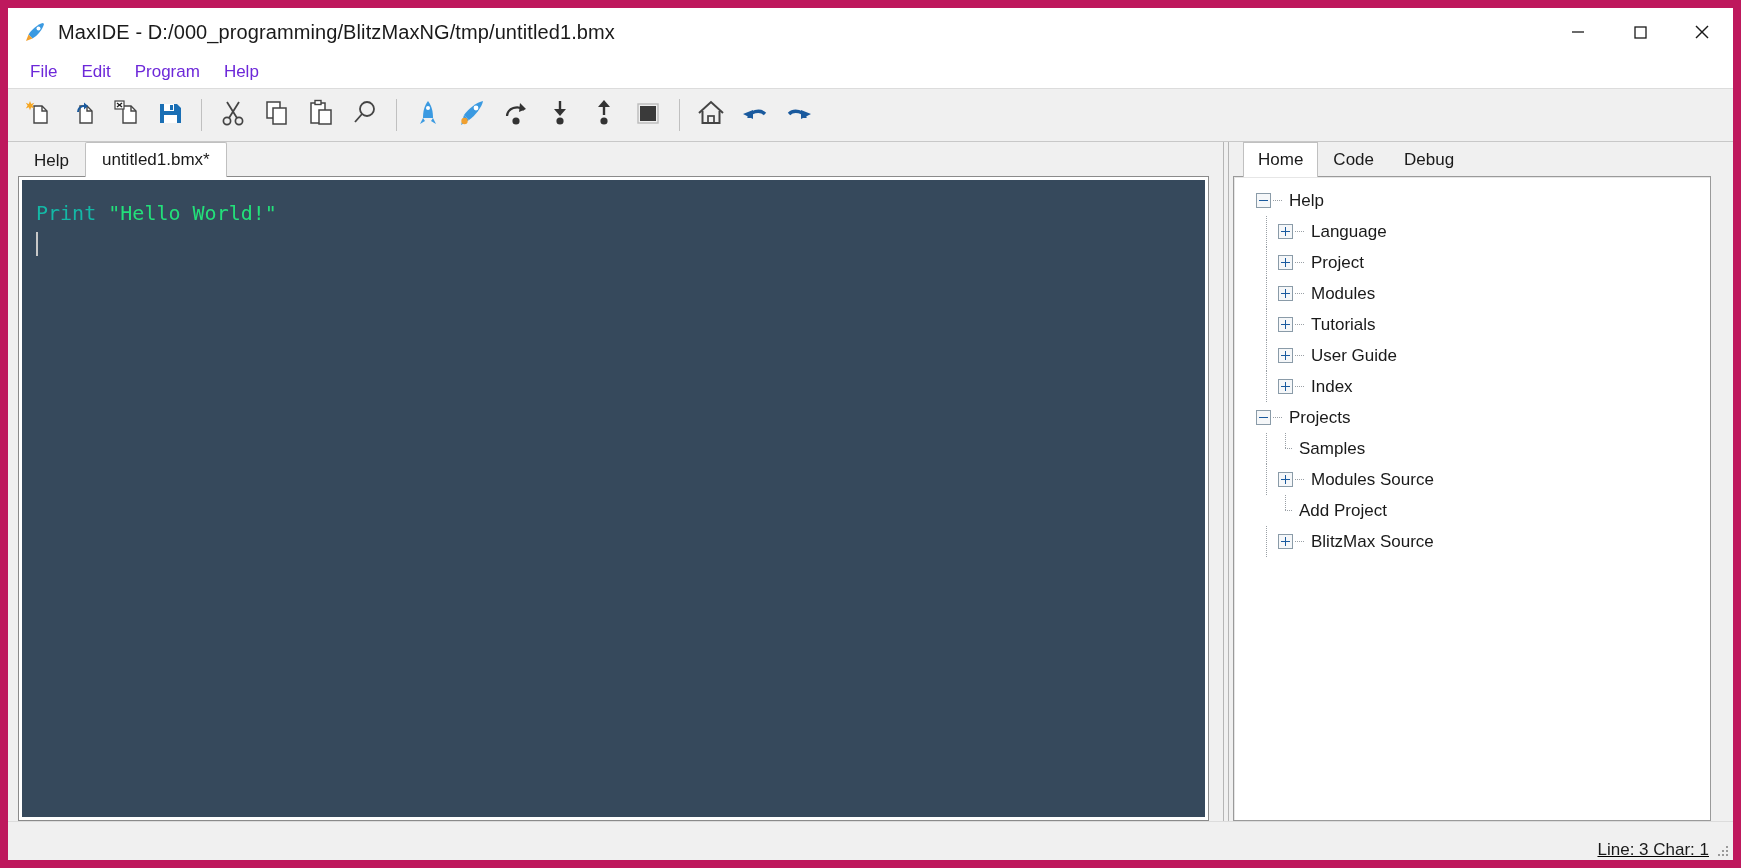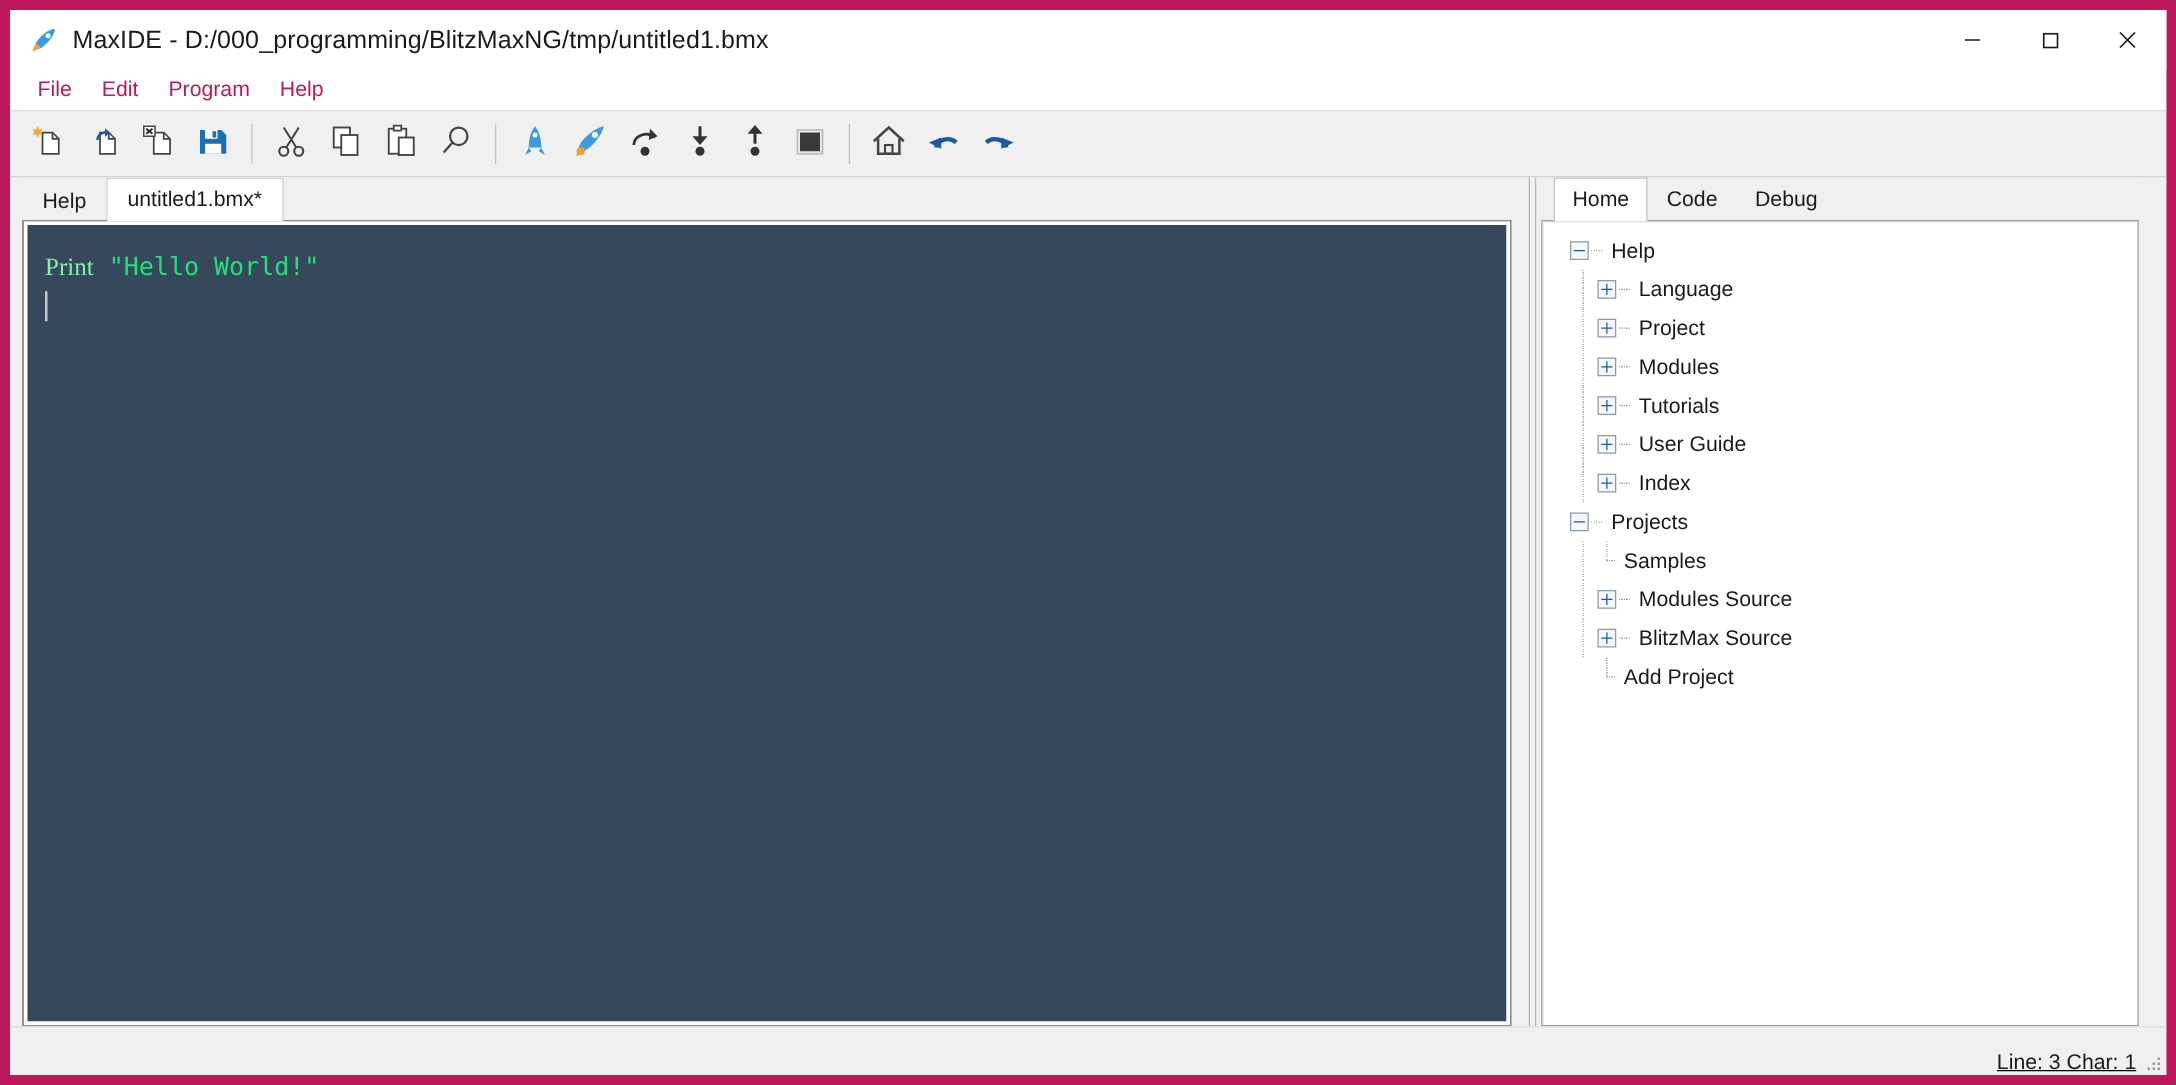--- a/index.html
+++ b/index.html
@@ -41,21 +41,21 @@
   }
 
   
   .menubar{
     height:32px;flex:0 0 32px;
     background:#ffffff;
     display:flex;align-items:center;
     padding-left:10px;
   }
   .menu-item{
-    font-size:17px;color:#be185d;
+    font-size:17px;color:#6d28d9;
     padding:4px 12px;cursor:default;
   }
 
   
   .toolbar{
     height:52px;flex:0 0 52px;
     background:#f0f0f0;
     border-top:1px solid #dcdcdc;
     border-bottom:1px solid #c8c8c8;
     display:flex;align-items:center;
@@ -104,21 +104,21 @@
     position:absolute;inset:0;
     background:#36495c;
     border:3px solid #ffffff;
     overflow:hidden;
   }
   .code{
     font-family:"DejaVu Sans Mono","Liberation Mono",monospace;
     font-size:20px;line-height:31px;
     padding:18px 0 0 14px;white-space:pre;
   }
-  .kw{color:#86efac;font-family:Liberation Serif, serif;}
+  .kw{color:#14b8a6;}
   .str{color:#23e07a;}
   .caret{
     display:inline-block;width:2px;height:24px;
     background:#c8c8c8;vertical-align:-5px;
   }
 
   
   .splitter{
     flex:0 0 14px;display:flex;align-items:stretch;justify-content:center;
     background:#f0f0f0;cursor:col-resize;
@@ -507,31 +507,31 @@
             </div>
             <div class="trow">
               <span class="indent">
                 <span class="vline"></span>
               </span>
               <span class="exp plus"></span>
               <span class="dots"></span>
               <span class="tlabel">Modules Source</span>
             </div>
             <div class="trow">
-              <span class="indent">
-                <span class="vline"></span>
-              </span>
-              <span class="exp plus"></span>
-              <span class="dots"></span>
-              <span class="tlabel">BlitzMax Source</span>
-            </div>
-            <div class="trow">
               <span class="indent"></span>
               <span class="nub"></span>
               <span class="tlabel">Add Project</span>
+            </div>
+            <div class="trow">
+              <span class="indent">
+                <span class="vline"></span>
+              </span>
+              <span class="exp plus"></span>
+              <span class="dots"></span>
+              <span class="tlabel">BlitzMax Source</span>
             </div>
           </div>
       </div>
     </div>
 
   </div>
 
   <div class="statusbar">
     <div class="status-text">Line: 3 Char: 1</div>
     <div class="grip">

